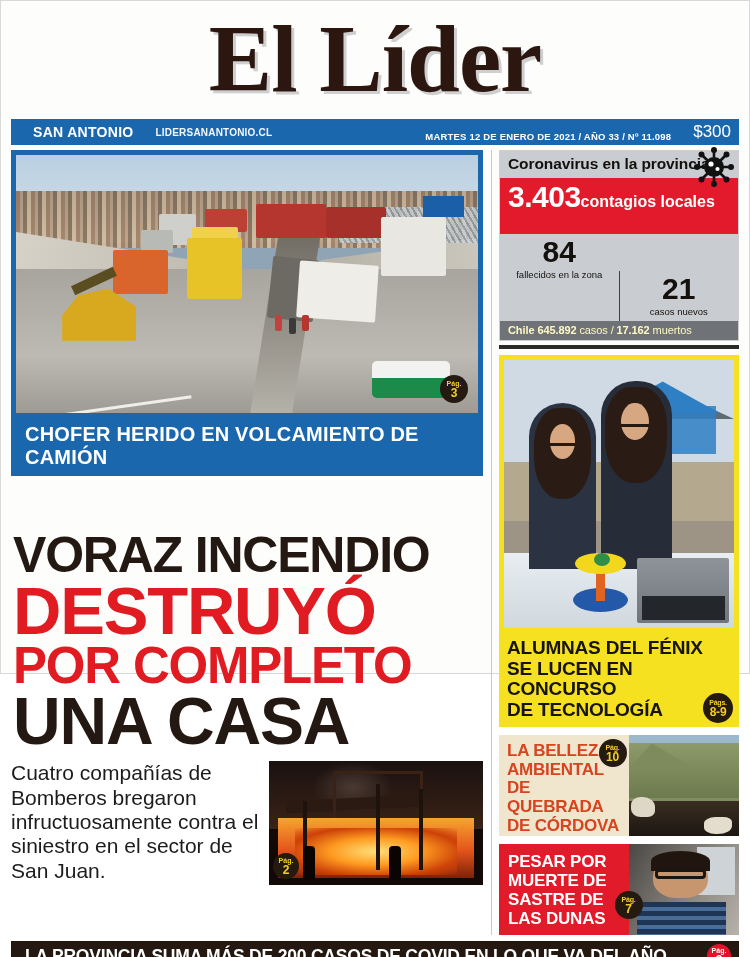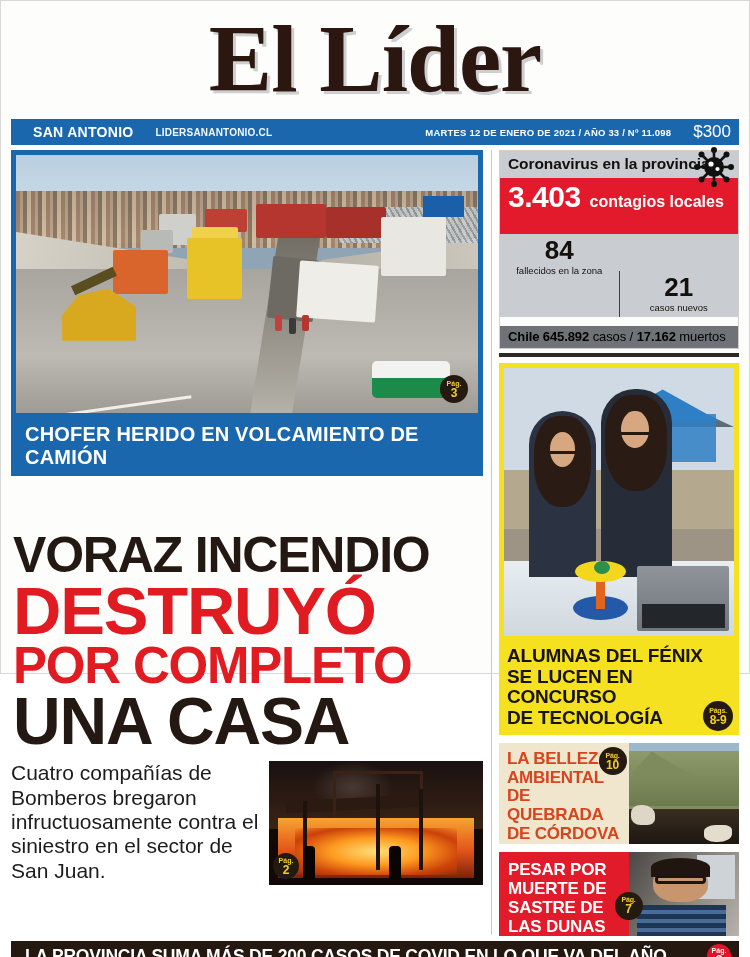--- a/index.html
+++ b/index.html
@@ -47,21 +47,21 @@
     letter-spacing: 0.3px;
     margin-left: 22px;
   }
   .strip-site {
     font-size: 10px; font-weight: bold;
     letter-spacing: 0.2px;
     margin-left: 22px;
     opacity: .95;
   }
   .strip-right {
-    margin-left: auto; display: flex; align-items: center;
+    margin-left: auto; display: flex; align-items: flex-end;
     margin-right: 8px;
   }
   .strip-date {
     font-size: 9.5px; font-weight: bold; letter-spacing: .2px;
   }
   .strip-price {
     font-size: 17px; font-weight: normal; margin-left: 22px;
   }
 
   
@@ -218,35 +218,34 @@
     padding: 4px 6px 5px 8px;
     letter-spacing: -.1px;
   }
   .virus-icon { position:absolute; right:4px; top:-4px; width:40px; height:40px; }
   .covid-main {
     background:#e31a2c; color:#fff;
     display:flex; align-items:baseline;
     padding: 2px 6px 20px 8px;
   }
   .covid-main .big { font-size: 30px; font-weight: bold; letter-spacing: -.5px; }
-  .covid-main .lbl { font-size: 16px; font-weight: bold; margin-left: 9px; }
+  .covid-main .lbl { font-size: 16px; font-weight: bold; margin-left: 0; }
   .covid-split { display:flex; background:#c9ccd1; }
   .covid-cell {
     flex:1; text-align:center; padding: 3px 0 4px;
     color:#14100c;
   }
   .covid-cell + .covid-cell { border-left:1px solid #404040;margin-top:37px; }
-  .covid-cell .n { font-size: 26px; font-weight: bold; line-height: 1; }
+  .covid-cell .n { font-size: 30px; font-weight: bold; line-height: 1; }
   .covid-cell .c { font-size: 9.5px; margin-top: 2px; }
   .covid-foot {
-    background:#6f7277; color:#000000;
-    font-size: 13px;
+    background:#6f7277; color:#fef9c3;
+    font-size: 11px;
     padding: 3px 0 4px 8px;
     letter-spacing: -.1px;
-    margin-top: 9px;
   }
   .covid-foot b { font-weight: bold; }
   .rule-double {
     border-top: 2px solid #2a2a2a;
     border-bottom: 2px solid #2a2a2a;
     height: 3px; margin: 4px 0 6px 0;
   }
 
   
   .fenix-photo {

